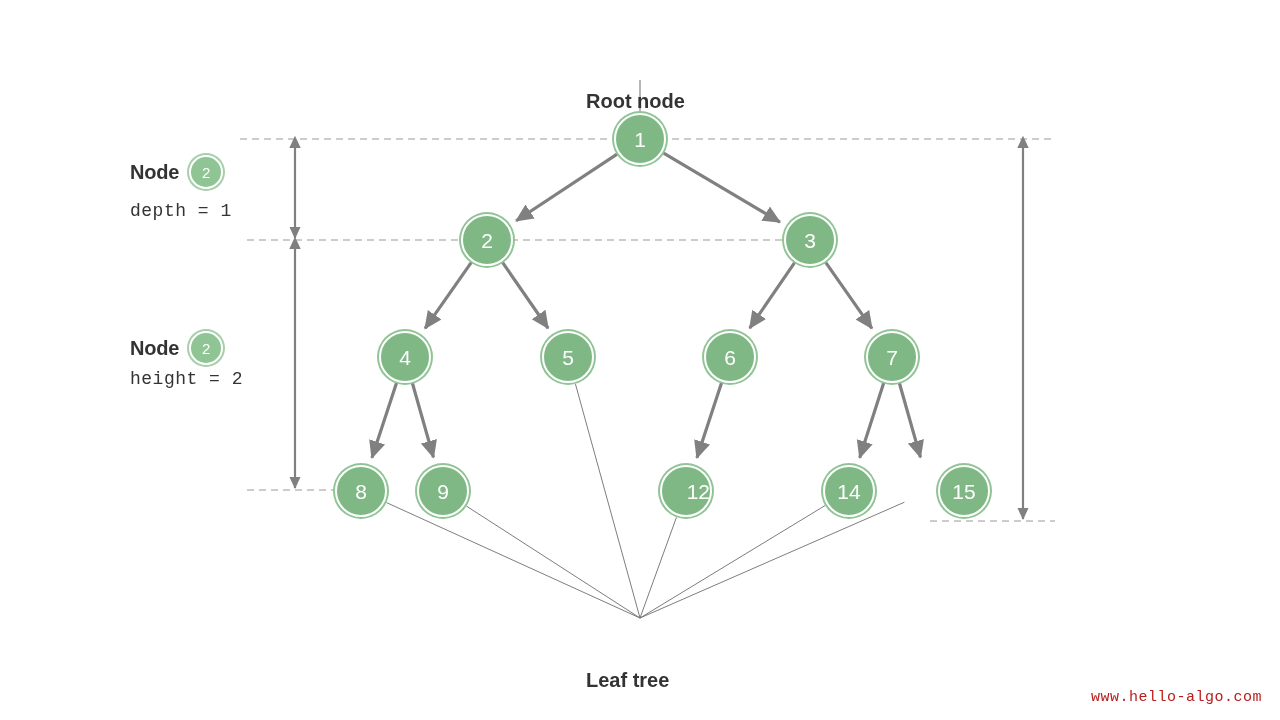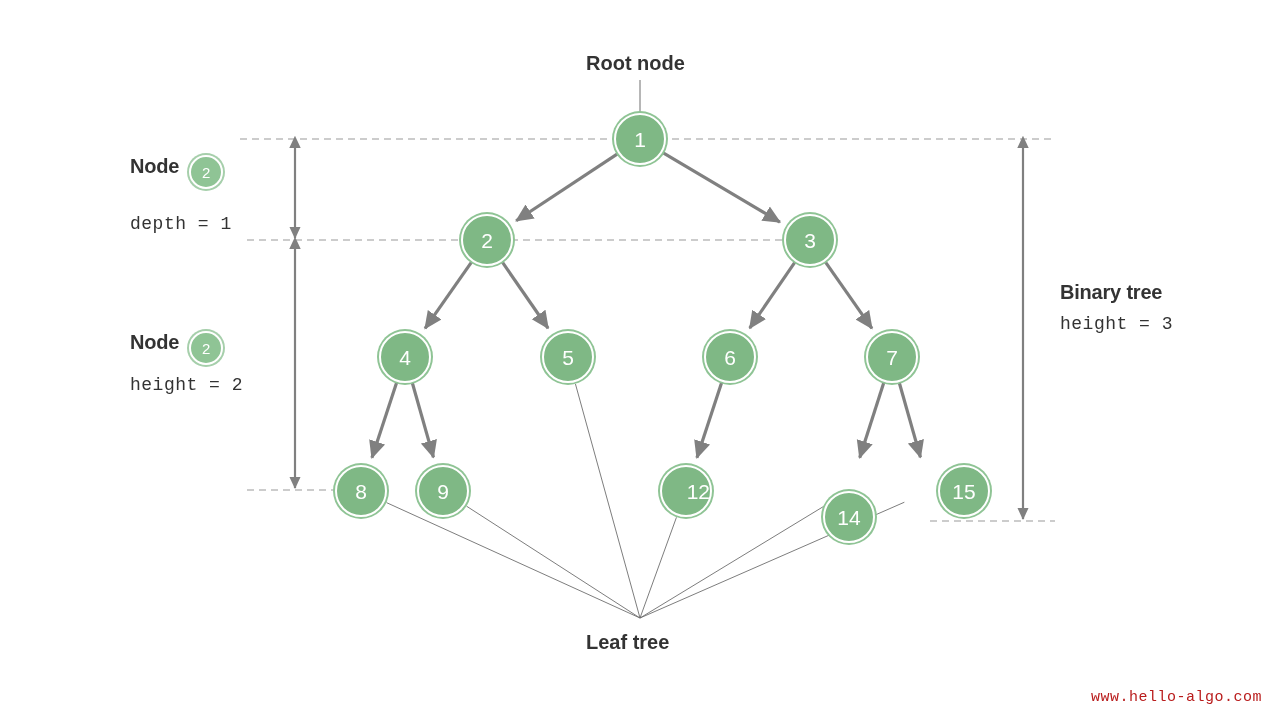--- a/index.html
+++ b/index.html
@@ -77,24 +77,25 @@
     letter-spacing: 0.5px;
     white-space: pre;
   }
   .plain-label {
     position: absolute;
     font-family: "Liberation Sans", sans-serif;
     font-size: 20px;
     font-weight: bold;
     color: #333333;
     white-space: nowrap;
+    margin-top: 38px;
   }
   .row-inline {
     display: flex;
-    align-items: flex-start;
+    align-items: center;
     gap: 10px;
     white-space: nowrap;
   }
   .watermark {
     position: absolute;
     right: 18px;
     bottom: 14px;
     font-family: "Liberation Mono", monospace;
     font-size: 15px;
     color: #b91c1c;
@@ -180,52 +181,48 @@
       </div>
       <div class="node-circle" style="left: 361px; top: 491px;">
         <span>8</span>
       </div>
       <div class="node-circle" style="left: 443px; top: 491px;">
         <span>9</span>
       </div>
       <div class="node-circle" style="left: 686px; top: 491px; justify-content: flex-end;">
         <span>12</span>
       </div>
-      <div class="node-circle" style="left: 849px; top: 517px;">
+      <div class="node-circle" style="left: 849px; top: 491px;">
         <span>14</span>
       </div>
       <div class="node-circle" style="left: 930px; top: 491px; margin-left: 8px;">
         <span>15</span>
       </div>
     </div>
 
   <div class="plain-label" style="left:586px; top:52px;">
     <span>Root node</span>
   </div>
 
   <div class="plain-label" style="left:586px; top:631px;">
     <span>Leaf tree</span>
   </div>
 
   <div class="annot" style="left:130px; top:155px;">
     <div class="row-inline">
       <span class="annot-title">Node</span>
       <span class="badge-circle">2</span>
     </div>
-    <div class="annot-mono" style="margin-top:25px;">depth = 1</div>
+    <div class="annot-mono" style="margin-top:12px;">depth = 1</div>
   </div>
 
   <div class="annot" style="left:130px; top:331px;">
     <div class="row-inline">
       <span class="annot-title">Node</span>
       <span class="badge-circle">2</span>
     </div>
-    <div class="annot-mono" style="margin-top:10px;">height = 2</div>
-  </div>
-
-  <div class="annot" style="left:1060px; top:281px;">
-    <div class="annot-title">Binary tree</div>
-    <div class="annot-mono" style="margin-top:10px;">height = 3</div>
-  </div>
+    <div class="annot-mono" style="margin-top:4px;">height = 2</div>
+  </div>
+
 
   <div class="watermark">www.hello-algo.com</div>
 
 </div>
 
 </body></html>

